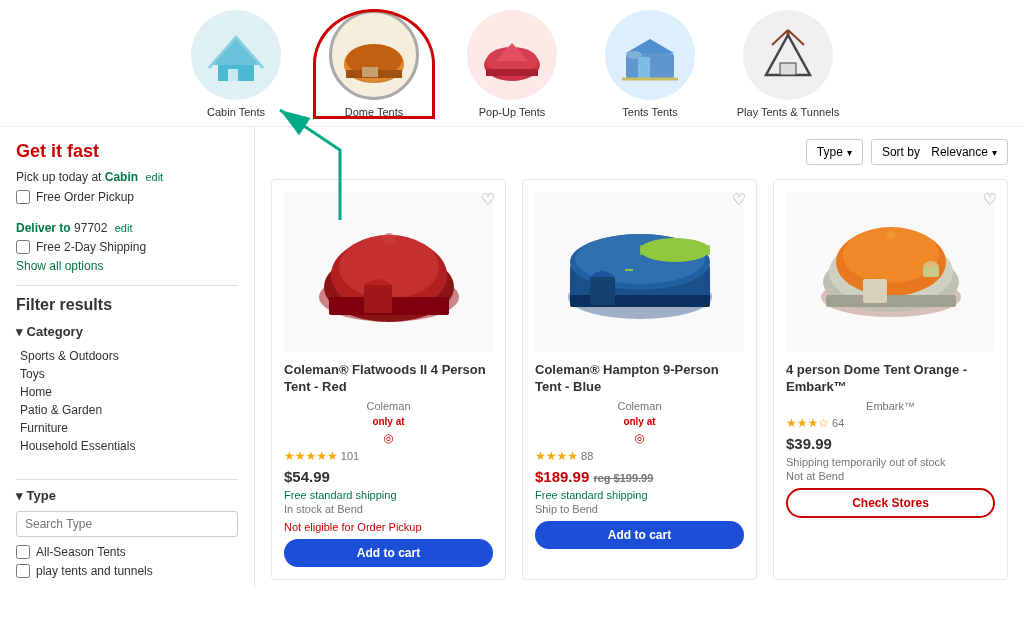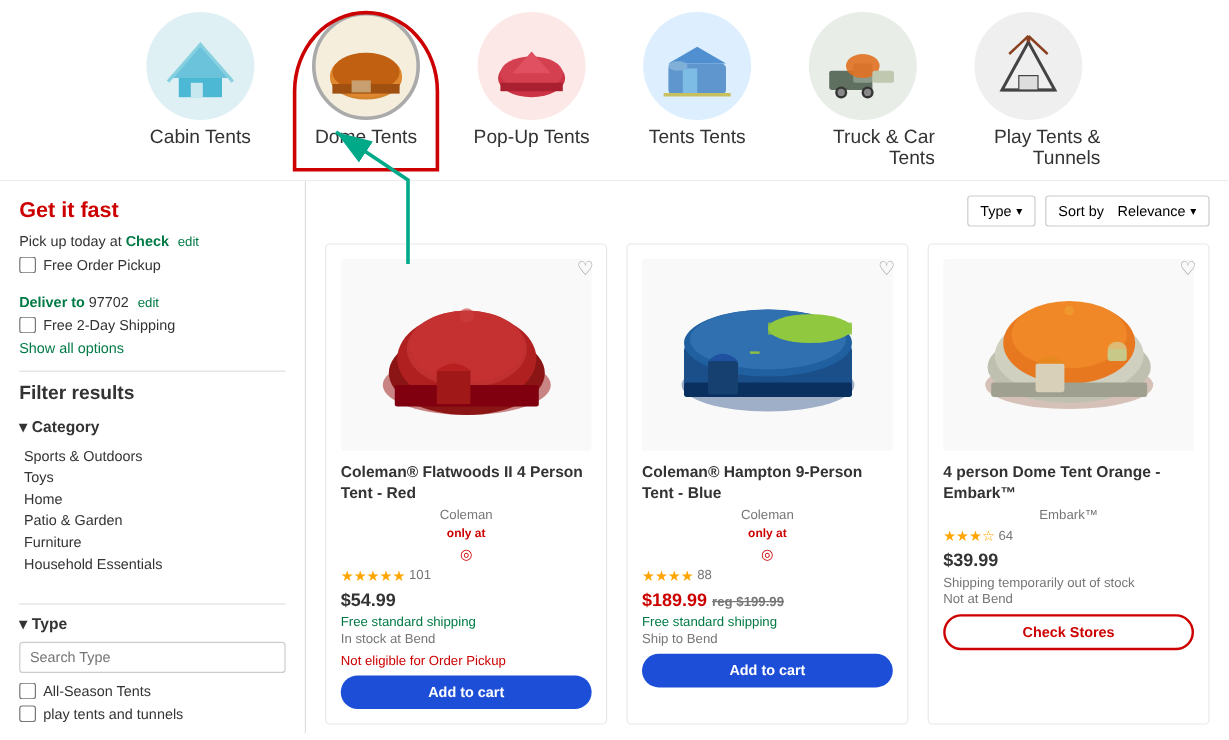--- a/index.html
+++ b/index.html
@@ -26,23 +26,23 @@
       height: 90px;
       border-radius: 50%;
       background: #f0f0f0;
       display: flex;
       align-items: center;
       justify-content: center;
       overflow: hidden;
       margin-bottom: 6px;
     }
     .category-label {
-      font-size: 16px;
-      color: #333;
-      text-align: right;
+      font-size: 11px;
+      color: #333;
+      text-align: left;
     }
 
     
     .main-layout {
       display: flex;
       height: 460px;
     }
 
     
     .sidebar {
@@ -346,35 +346,20 @@
           <rect x="12" y="28" width="48" height="26" rx="4" fill="#4080c0" opacity="0.8"></rect>
           <polygon points="12,28 36,14 60,28" fill="#5090d0"></polygon>
           <rect x="24" y="32" width="12" height="22" fill="#80c0e8" opacity="0.9"></rect>
           <ellipse cx="20" cy="30" rx="8" ry="4" fill="#80b0d8"></ellipse>
           <line x1="8" y1="54" x2="64" y2="54" stroke="#c8c060" stroke-width="3"></line>
         </svg>
       </div>
       <span class="category-label">Tents Tents</span>
     </div>
 
-    <div class="category-item">
-      <div class="category-circle" style="background:#e8ede8;">
-        <svg width="72" height="60" viewBox="0 0 72 60">
-          <rect x="8" y="34" width="36" height="16" rx="2" fill="#607060"></rect>
-          <rect x="28" y="28" width="16" height="16" rx="2" fill="#8a9a8a"></rect>
-          <ellipse cx="18" cy="52" rx="5" ry="5" fill="#333"></ellipse>
-          <ellipse cx="18" cy="52" rx="3" ry="3" fill="#888"></ellipse>
-          <ellipse cx="40" cy="52" rx="5" ry="5" fill="#333"></ellipse>
-          <ellipse cx="40" cy="52" rx="3" ry="3" fill="#888"></ellipse>
-          <ellipse cx="36" cy="30" rx="14" ry="10" fill="#e07020" opacity="0.9"></ellipse>
-          <rect x="44" y="34" width="18" height="10" rx="2" fill="#c0c8b0"></rect>
-        </svg>
-      </div>
-      <span class="category-label">Truck &amp; Car Tents</span>
-    </div>
 
     <div class="category-item">
       <div class="category-circle" style="background:#efefef;">
         <svg width="72" height="60" viewBox="0 0 72 60">
           <polygon points="36,10 14,50 58,50" fill="none" stroke="#444" stroke-width="2.5"></polygon>
           <line x1="36" y1="10" x2="36" y2="5" stroke="#8a4020" stroke-width="3"></line>
           <line x1="14" y1="50" x2="58" y2="50" stroke="#444" stroke-width="2"></line>
           <line x1="36" y1="5" x2="20" y2="20" stroke="#8a4020" stroke-width="2"></line>
           <line x1="36" y1="5" x2="52" y2="20" stroke="#8a4020" stroke-width="2"></line>
           <rect x="28" y="38" width="16" height="12" fill="#ddd" stroke="#444" stroke-width="1"></rect>
@@ -393,21 +378,21 @@
     <path d="M 140,120 L 140,50 L 80,10" stroke="#00aa88" stroke-width="3" fill="none" marker-end="url(#arrowhead)"></path>
   </svg>
 
   <div class="main-layout">
 
     <div class="sidebar">
       <div class="get-it-fast-title">Get it fast</div>
 
       <div class="pickup-label">
         <span>Pick up today at</span>
-        <span class="bold-green">Check</span>
+        <span class="bold-green">Cabin</span>
         <a class="edit-link">edit</a>
       </div>
 
       <div class="checkbox-row">
         <input type="checkbox" style="">
         <label>Free Order Pickup</label>
       </div>
 
       <div class="deliver-label">
         <span class="bold-green">Deliver to</span>

